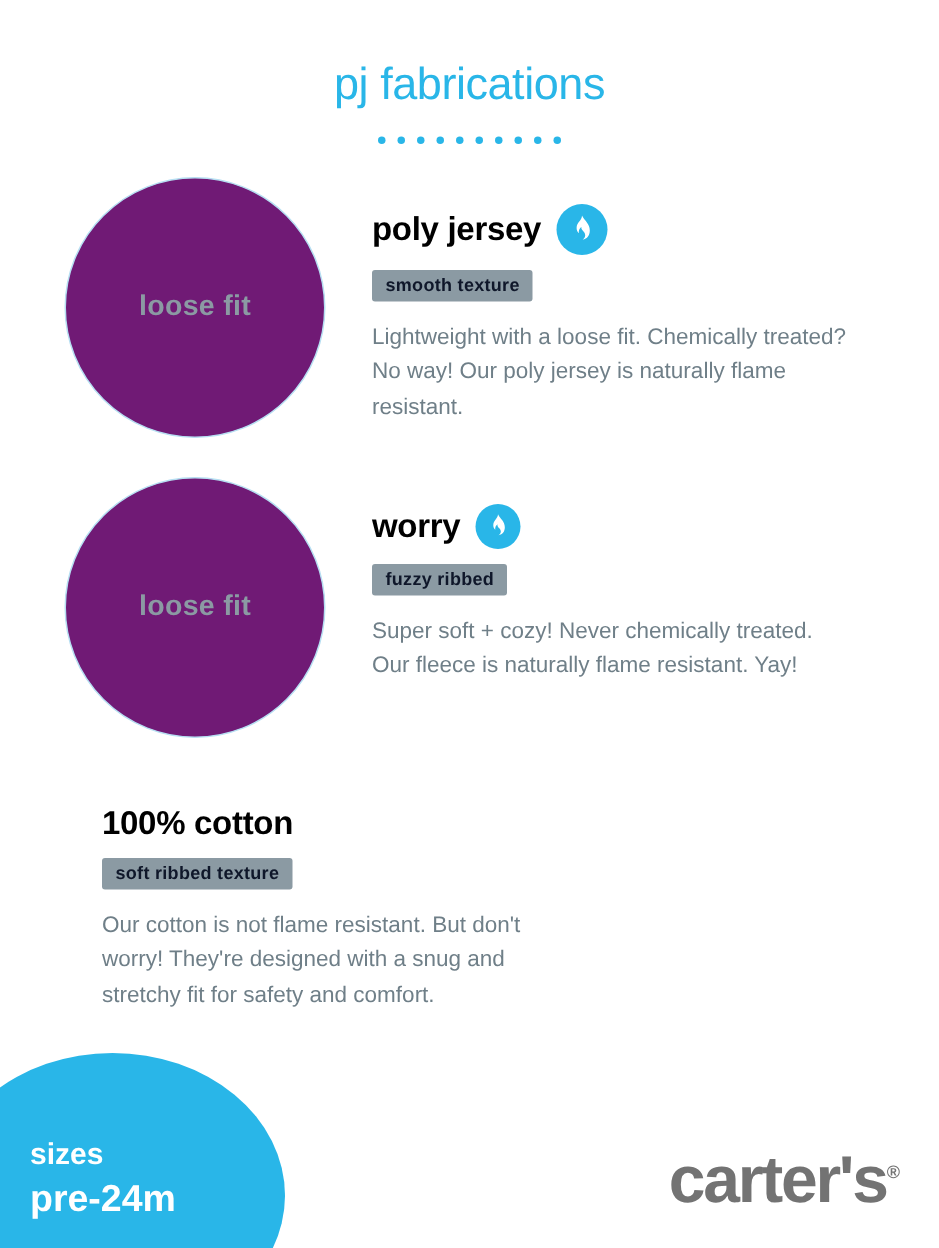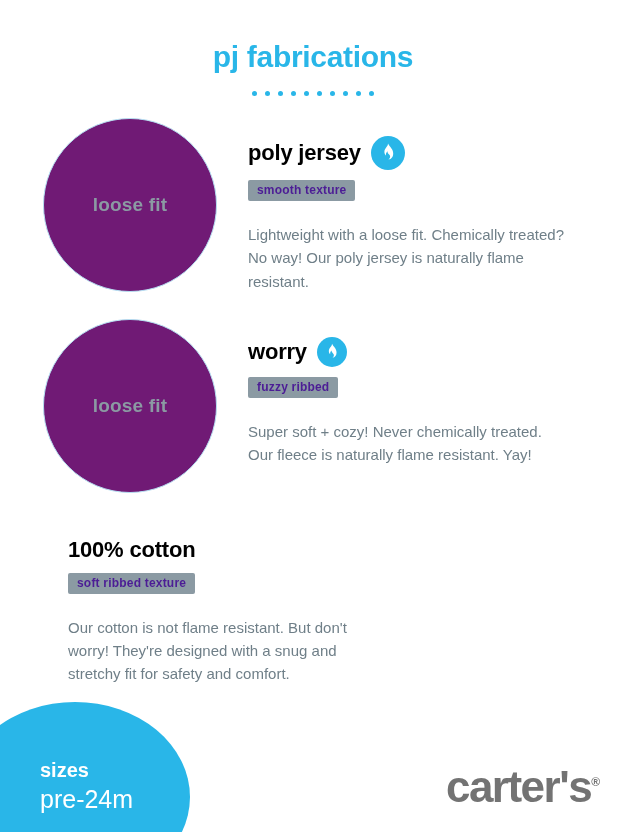--- a/index.html
+++ b/index.html
@@ -18,21 +18,21 @@
     position: relative;
     width: 626px;
     height: 832px;
   }
 
   
   .title {
     text-align: center;
     color: #29b6e8;
     font-size: 30px;
-    font-weight: bold;
+    font-weight: normal;
     letter-spacing: -0.3px;
     padding-top: 40px;
     line-height: 1.1;
   }
   .dots {
     display: flex;
     justify-content: center;
     gap: 8px;
     margin-top: 18px;
   }
@@ -102,29 +102,29 @@
   }
   .flame-badge.small {
     width: 30px;
     height: 30px;
     flex: 0 0 30px;
   }
   .texture-tag {
     display: inline-block;
     margin-top: 10px;
     background: #8b9aa3;
-    color: #4c1d95;
+    color: #0f172a;
     font-size: 12px;
     font-weight: bold;
     padding: 3px 9px 4px 9px;
     border-radius: 2px;
     letter-spacing: 0.2px;
   }
   .desc {
-    margin-top: 22px;
+    margin-top: 12px;
     color: #6f7f88;
     font-size: 15px;
     line-height: 1.55;
     max-width: 320px;
   }
 
   
   .footer {
     position: absolute;
     left: 0;
@@ -139,30 +139,29 @@
     width: 230px;
     height: 190px;
     background: #29b6e8;
     border-radius: 50%;
   }
   .sizes-text {
     position: absolute;
     left: 20px;
     bottom: 18px;
     color: #ffffff;
-    margin-left: 20px;
   }
   .sizes-label {
     font-size: 20px;
     font-weight: bold;
     line-height: 1.2;
   }
   .sizes-value {
     font-size: 25px;
-    font-weight: normal;
+    font-weight: bold;
     line-height: 1.2;
     margin-top: 2px;
   }
   .brand {
     position: absolute;
     right: 26px;
     bottom: 20px;
     color: #737373;
     font-size: 44px;
     font-weight: bold;

